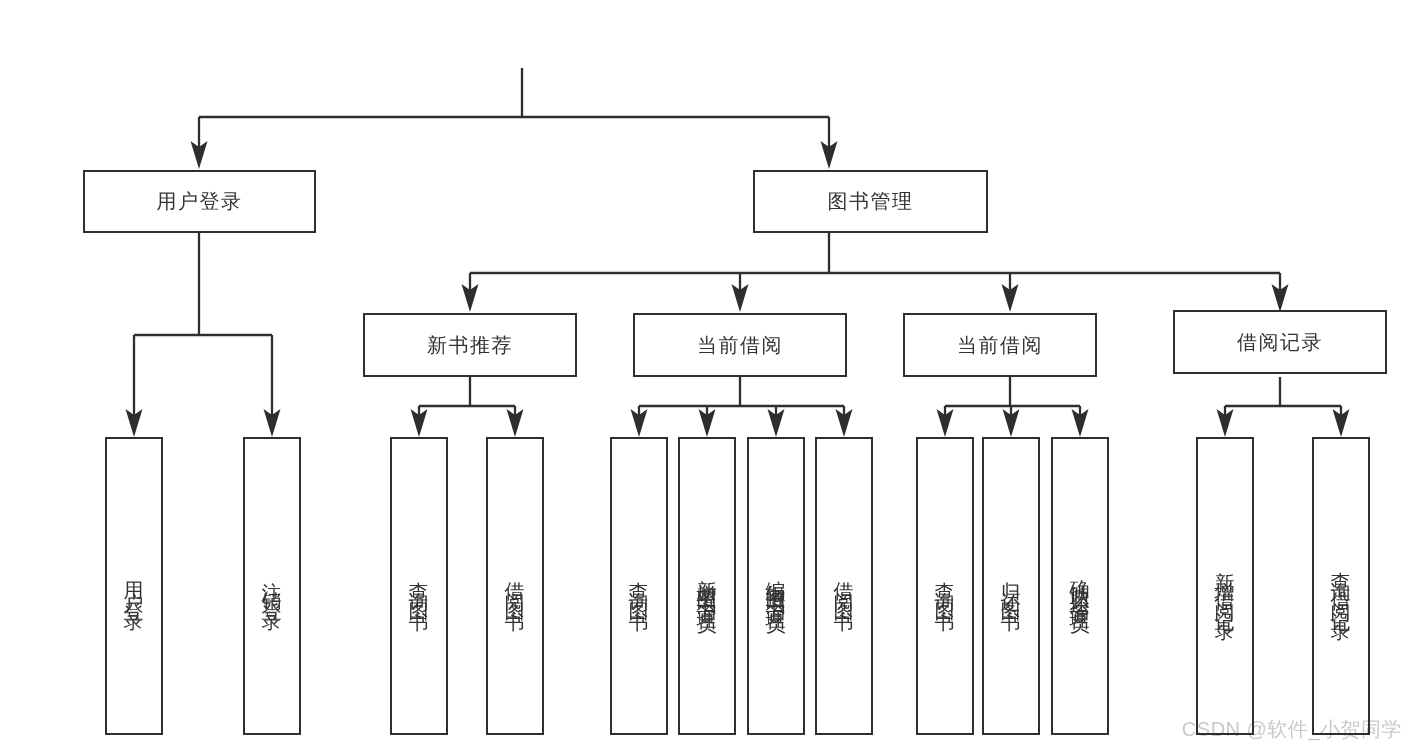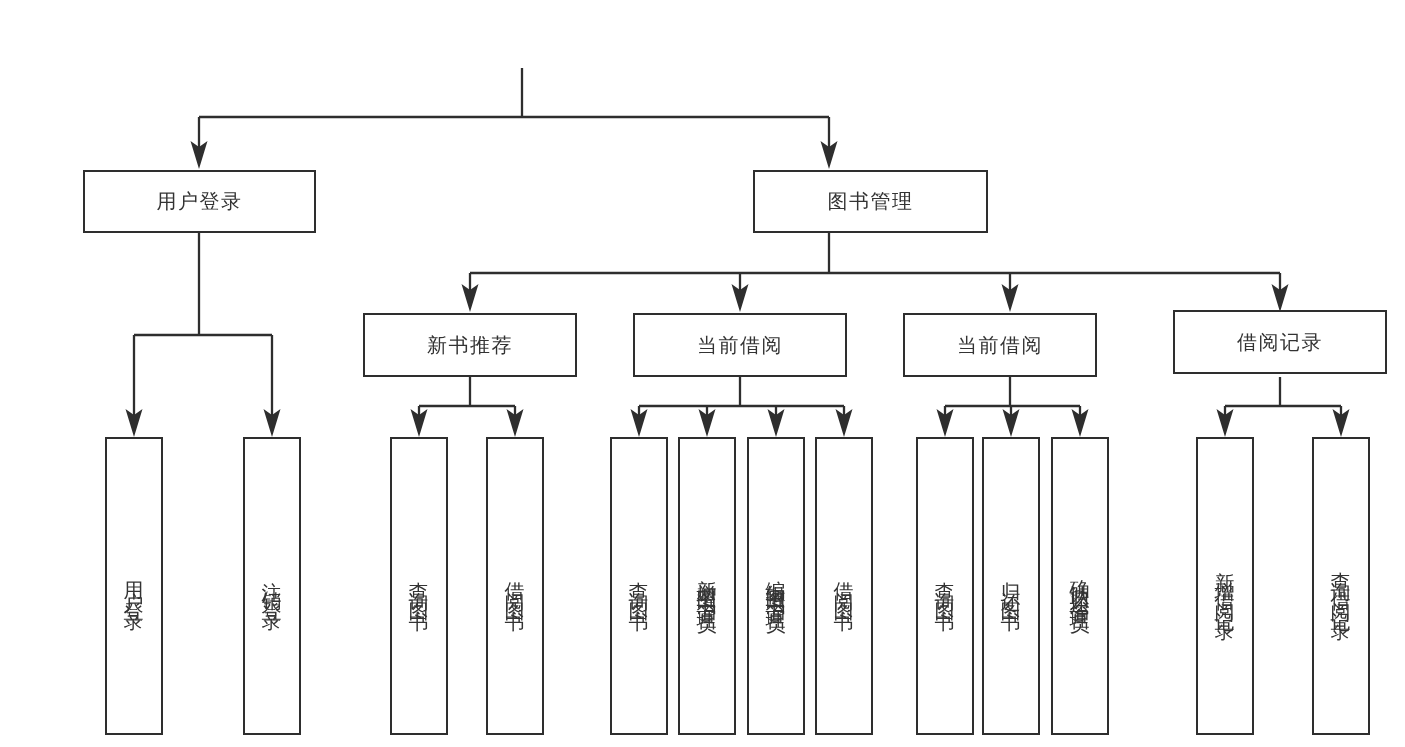--- a/index.html
+++ b/index.html
@@ -149,14 +149,15 @@
   <div class="box vbox tight" style="left:747px; top:437px; width:58px; height:298px;">编辑图书（管理员）</div>
   <div class="box vbox" style="left:815px; top:437px; width:58px; height:298px;">借阅图书</div>
 
   <div class="box vbox" style="left:916px; top:437px; width:58px; height:298px;">查询图书</div>
   <div class="box vbox" style="left:982px; top:437px; width:58px; height:298px;">归还图书</div>
   <div class="box vbox tight" style="left:1051px; top:437px; width:58px; height:298px;">确认归还（管理员）</div>
 
   <div class="box vbox" style="left:1196px; top:437px; width:58px; height:298px;">新增借阅记录</div>
   <div class="box vbox" style="left:1312px; top:437px; width:58px; height:298px;">查询借阅记录</div>
 
+  <div class="watermark">CSDN @软件_小贺同学</div>
 
 </div>
 
 </body></html>

